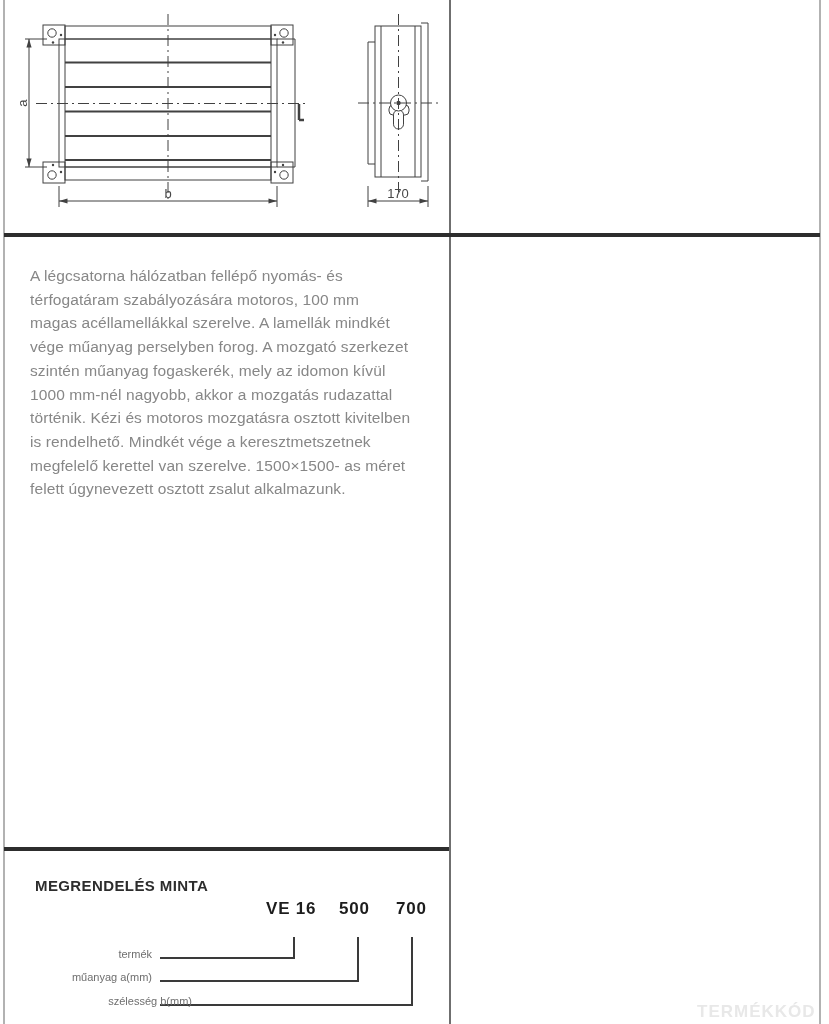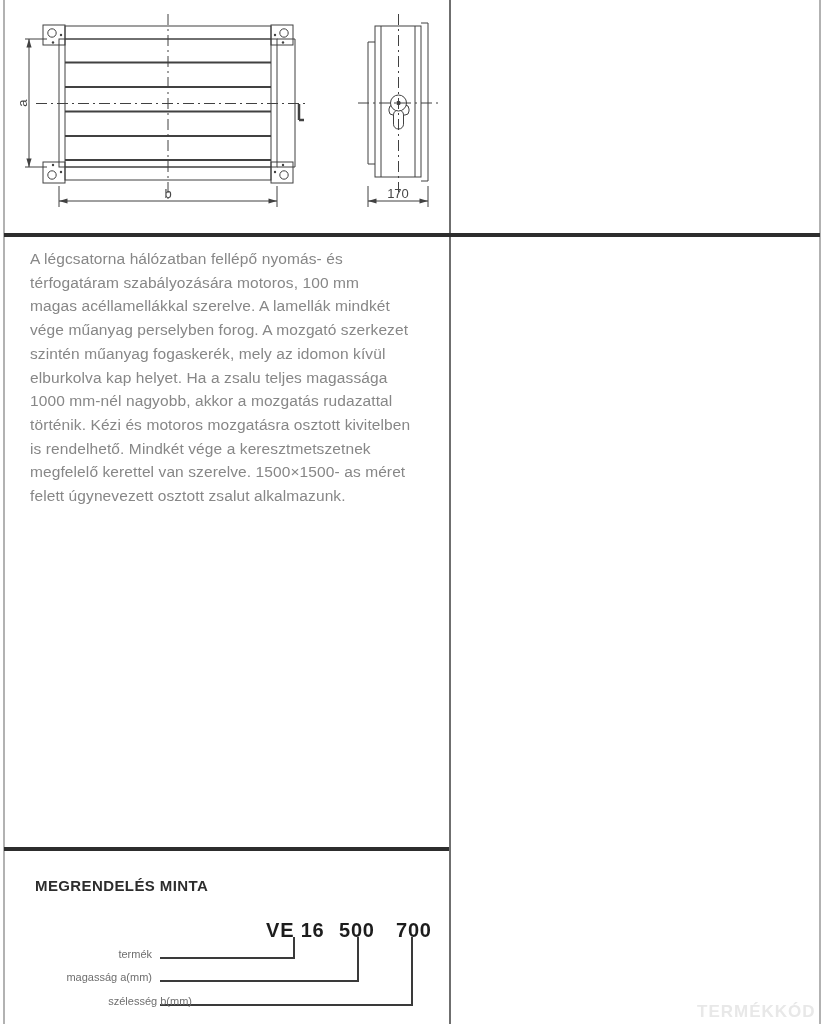--- a/index.html
+++ b/index.html
@@ -14,31 +14,31 @@
   .divider-v     { left:449px; top:0; width:2px; height:1024px; background:#6f6f6f; }
   .rule-top      { left:4px; top:233px; width:816px; height:4px; background:#2d2d2d; }
   .rule-bottom   { left:4px; top:847px; width:445px; height:4px; background:#2d2d2d; }
 
   
   .drawing { position:absolute; left:0; top:0; }
   .drawing text { font-family:"Liberation Sans", sans-serif; font-size:13px; fill:#474747; }
 
   
   .description {
-    position:absolute; left:30px; top:247px; width:416px;
+    position:absolute; left:30px; top:264px; width:416px;
     font-size:15.5px; line-height:23.7px; color:#878787; letter-spacing:0.1px;
   }
   .description div { white-space:nowrap; }
 
   
   .order-heading {
     position:absolute; left:35px; top:877px;
     font-size:15px; font-weight:bold; color:#2d2d2d; letter-spacing:0.4px;
   }
-  .code-part { position:absolute; top:919px; font-size:20px; font-weight:bold; color:#1d1d1d; letter-spacing:0.8px; }
+  .code-part { position:absolute; top:899px; font-size:17px; font-weight:bold; color:#1d1d1d; letter-spacing:0.8px; }
   .code-product { left:266px; }
   .code-height  { left:339px; }
   .code-width   { left:396px;text-align:center; }
 
   .order-label { position:absolute; left:0; width:152px; text-align:right; font-size:11px; color:#6e6e6e; }
   .label-product { top:948px; }
   .label-height  { top:971px; }
   .label-width   { top:995px;margin-left:40px; }
 
   .leader {
@@ -164,37 +164,36 @@
       <text x="398" y="198" text-anchor="middle" stroke="none">170</text>
     </g>
   </svg>
 
   <div class="description">
     <div>A légcsatorna hálózatban fellépő nyomás- és</div>
     <div>térfogatáram szabályozására motoros, 100 mm</div>
     <div>magas acéllamellákkal szerelve. A lamellák mindkét</div>
     <div>vége műanyag perselyben forog. A mozgató szerkezet</div>
     <div>szintén műanyag fogaskerék, mely az idomon kívül</div>
-    <div>elburkolva kap helyet. Ha a zsalu teljes magassága</div>
     <div>1000 mm-nél nagyobb, akkor a mozgatás rudazattal</div>
     <div>történik. Kézi és motoros mozgatásra osztott kivitelben</div>
     <div>is rendelhető. Mindkét vége a keresztmetszetnek</div>
     <div>megfelelő kerettel van szerelve. 1500×1500- as méret</div>
     <div>felett úgynevezett osztott zsalut alkalmazunk.</div>
   </div>
 
   <div class="order-heading">MEGRENDELÉS MINTA</div>
 
   <div class="code-part code-product">VE 16</div>
   <div class="code-part code-height">500</div>
   <div class="code-part code-width">700</div>
 
   <div class="leader leader-product"></div>
   <div class="leader leader-height"></div>
   <div class="leader leader-width"></div>
 
   <div class="order-label label-product">termék</div>
-  <div class="order-label label-height">magasság a(mm)</div>
+  <div class="order-label label-height">műanyag a(mm)</div>
   <div class="order-label label-width">szélesség b(mm)</div>
 
   <div class="watermark">TERMÉKKÓD</div>
 
 </div>
 
 </body></html>

